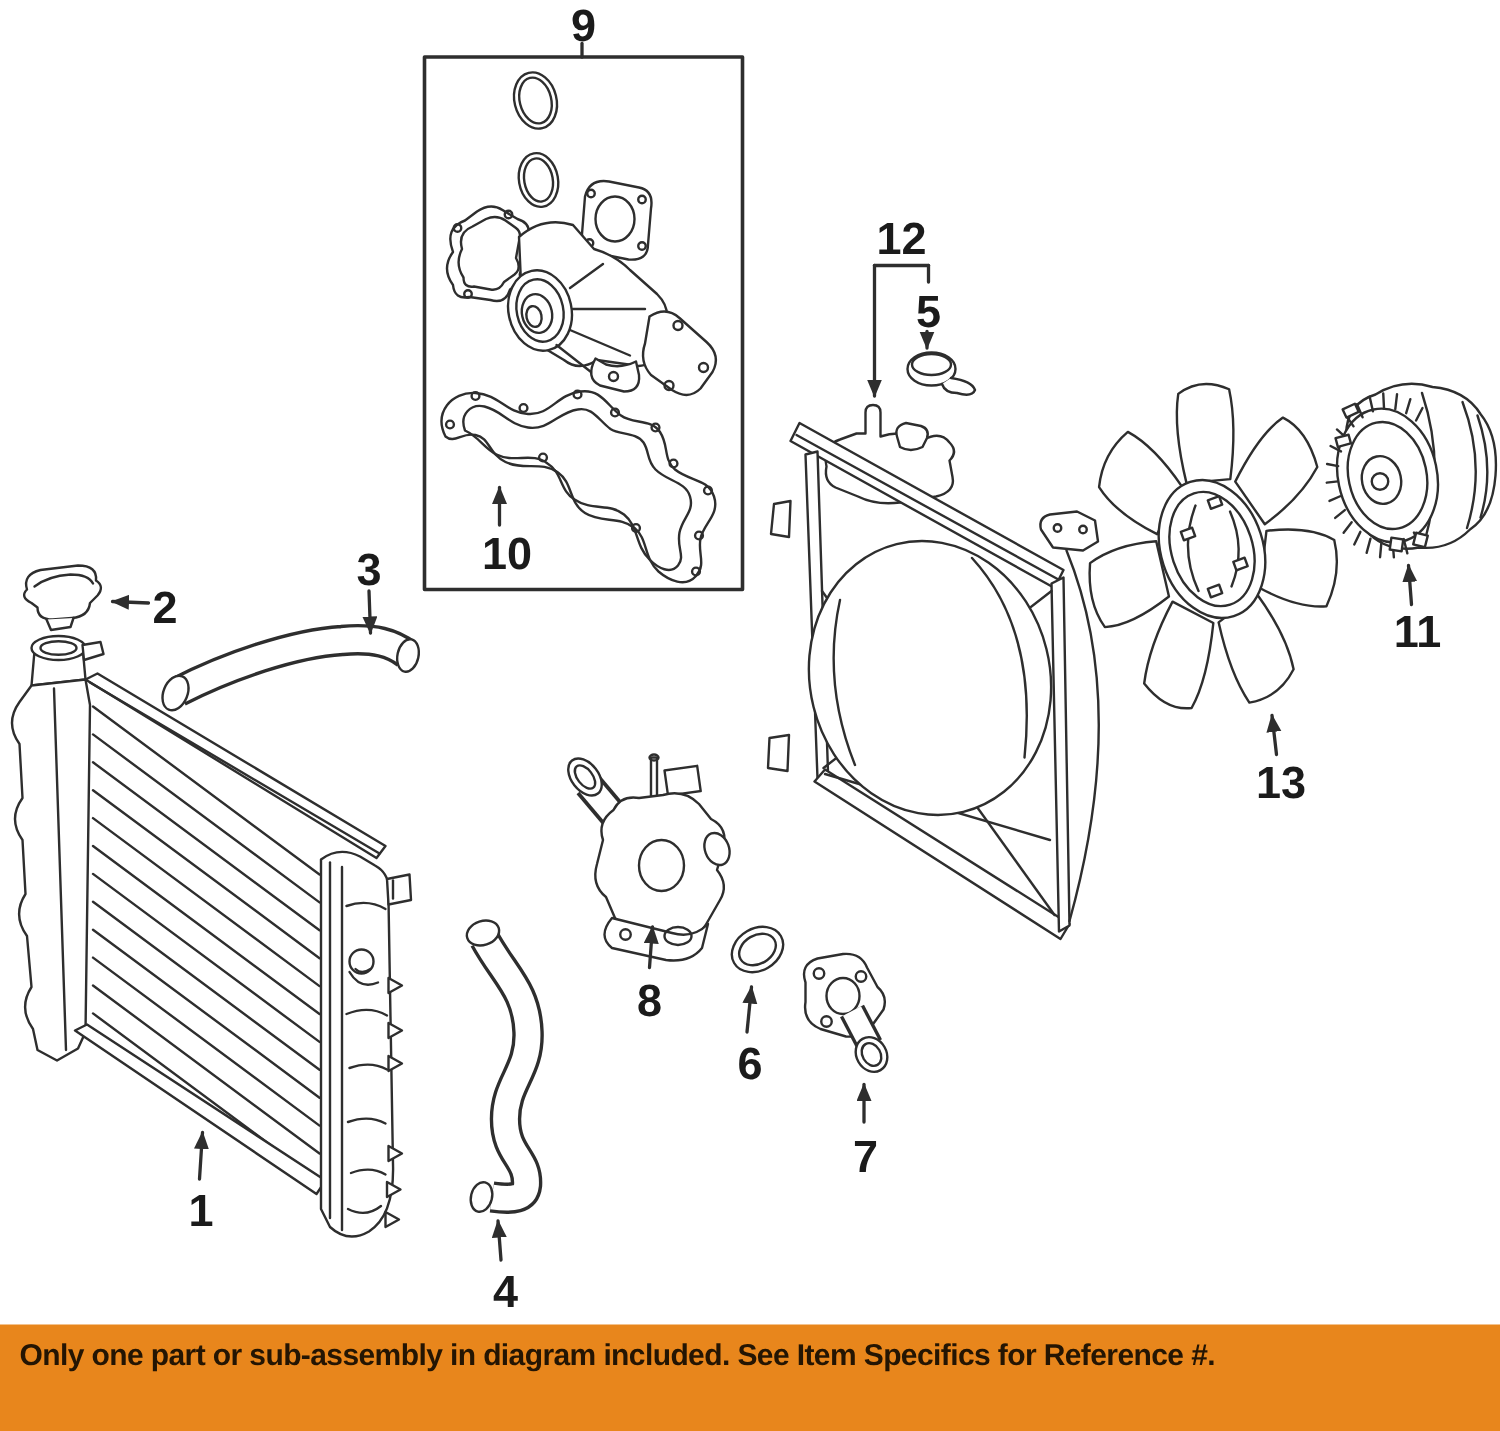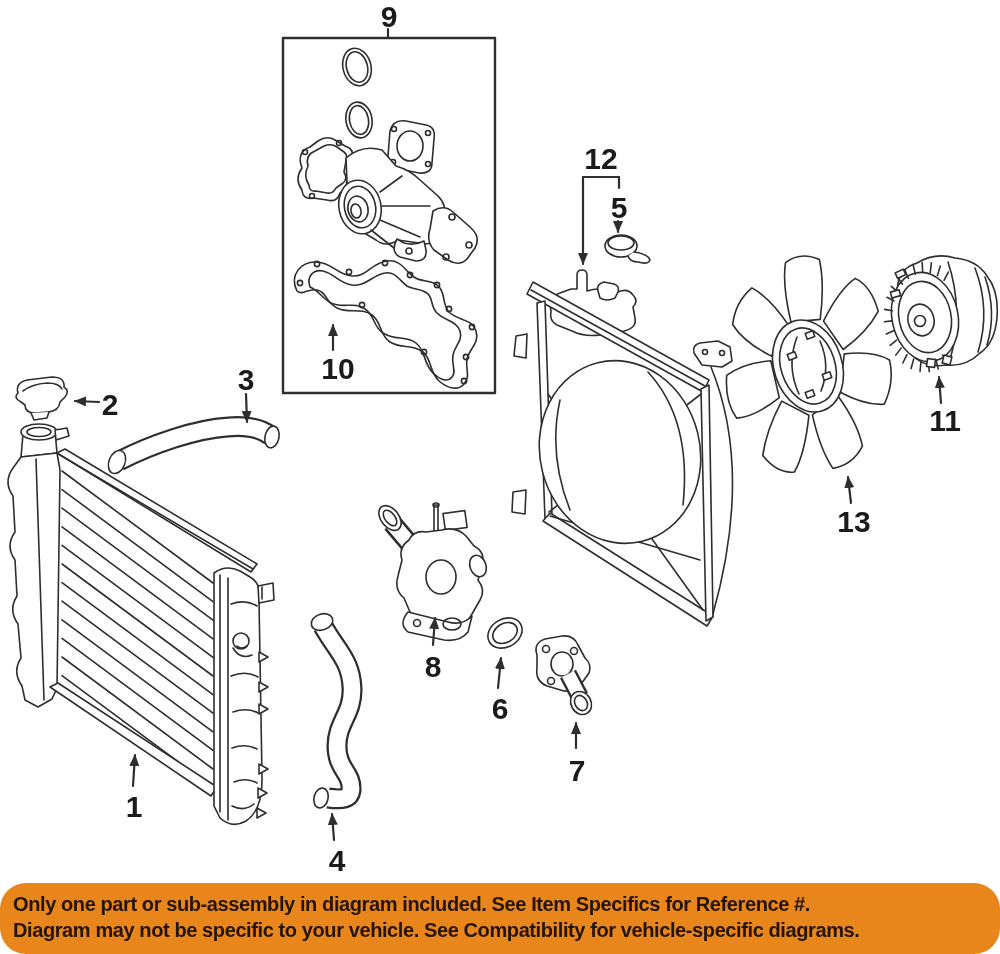--- a/index.html
+++ b/index.html
@@ -18,21 +18,21 @@
   .tube-o8{ stroke-width:20; stroke-linecap:butt; }
   .tube-i8{ stroke:#fff; stroke-width:15; stroke-linecap:butt; }
   .tube-o7{ stroke-width:18; stroke-linecap:butt; }
   .tube-i7{ stroke:#fff; stroke-width:13.5; stroke-linecap:butt; }
   text.callout{ stroke:none; fill:#1b1b1b; font:700 30px "Liberation Sans",sans-serif;
                 text-anchor:middle; }
   marker path{ fill:var(--line); stroke:none; }
   .banner{ position:absolute; left:0; top:883px; width:1000px; height:71px; box-sizing:border-box;
            padding:8px 13px 0 13px; font-weight:bold; font-size:20px; line-height:26px;
            letter-spacing:-0.4px; white-space:nowrap; overflow:hidden;
-           font-family:"Liberation Sans",sans-serif;border-radius:26px; }
+           font-family:"Liberation Sans",sans-serif; }
 </style>
 </head>
 <body>
 
 <div class="screenshot">
   <div class="diagram-area">
     <svg width="1000" height="883" viewBox="0 0 1000 883">
       <defs>
         <marker id="arrow" markerUnits="userSpaceOnUse" markerWidth="16" markerHeight="14" refX="11" refY="5" orient="auto">
           <path d="M0,0 L12,5 L0,10 Z"></path>
@@ -313,15 +313,14 @@
         <text class="callout" x="338" y="379">10</text>
         <text class="callout" x="945" y="431">11</text>
         <text class="callout" x="601" y="169">12</text>
         <text class="callout" x="854" y="532">13</text>
       </g>
     </svg>
   </div>
 
   <div class="banner" style="background: rgb(232, 134, 28); color: rgb(36, 21, 3);">
     <div>Only one part or sub-assembly in diagram included. See Item Specifics for Reference #.</div>
-    <div>Diagram may not be specific to your vehicle. See Compatibility for vehicle-specific diagrams.</div>
   </div>
 </div>
 
 </body></html>

